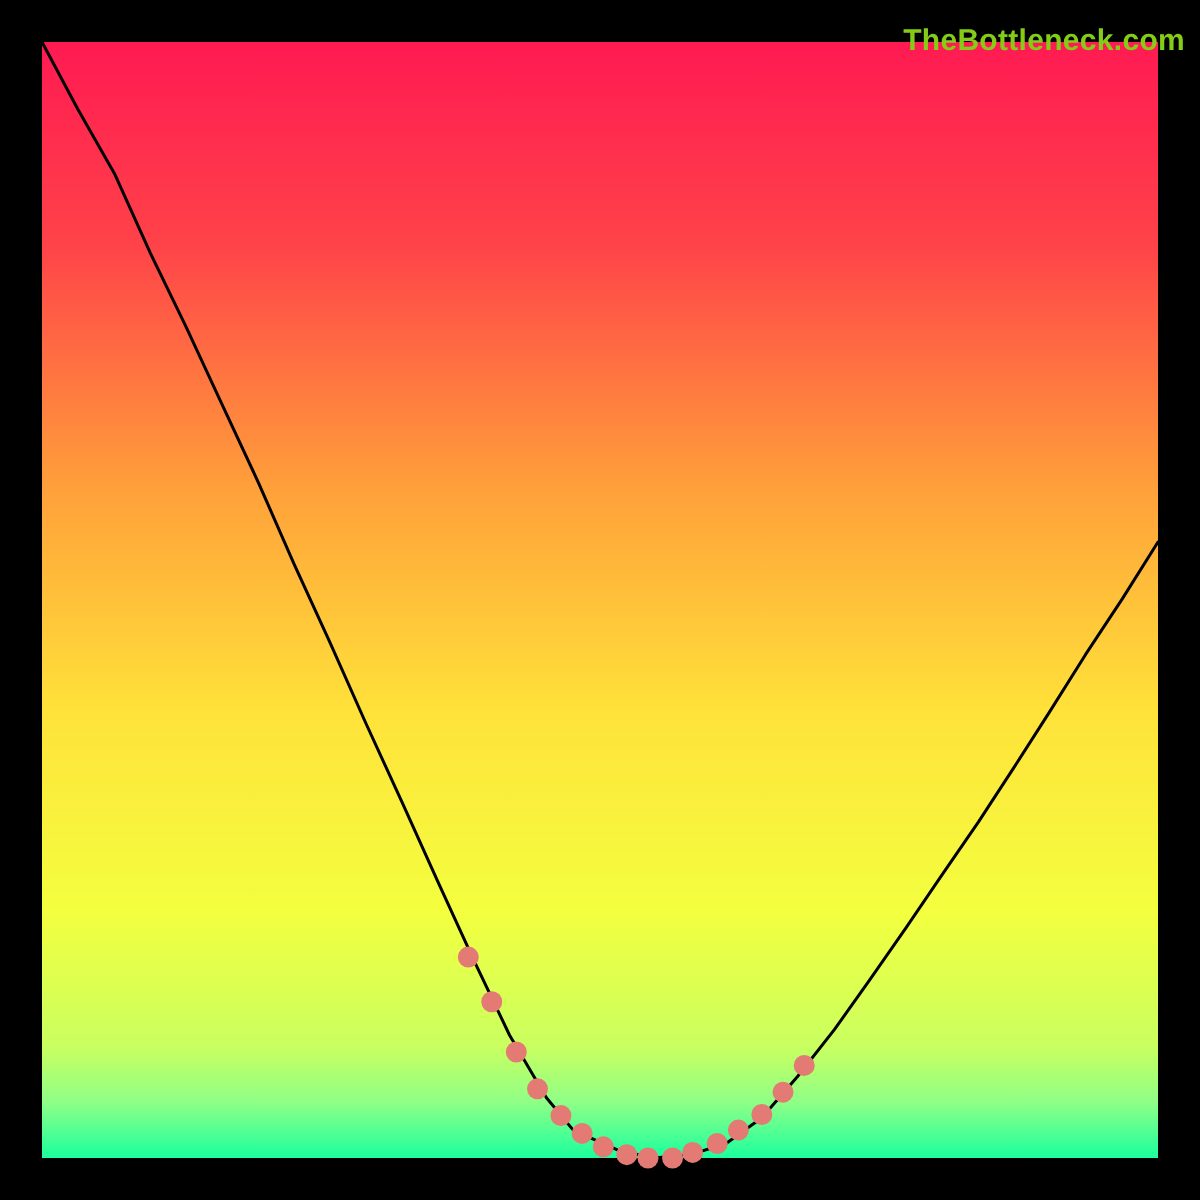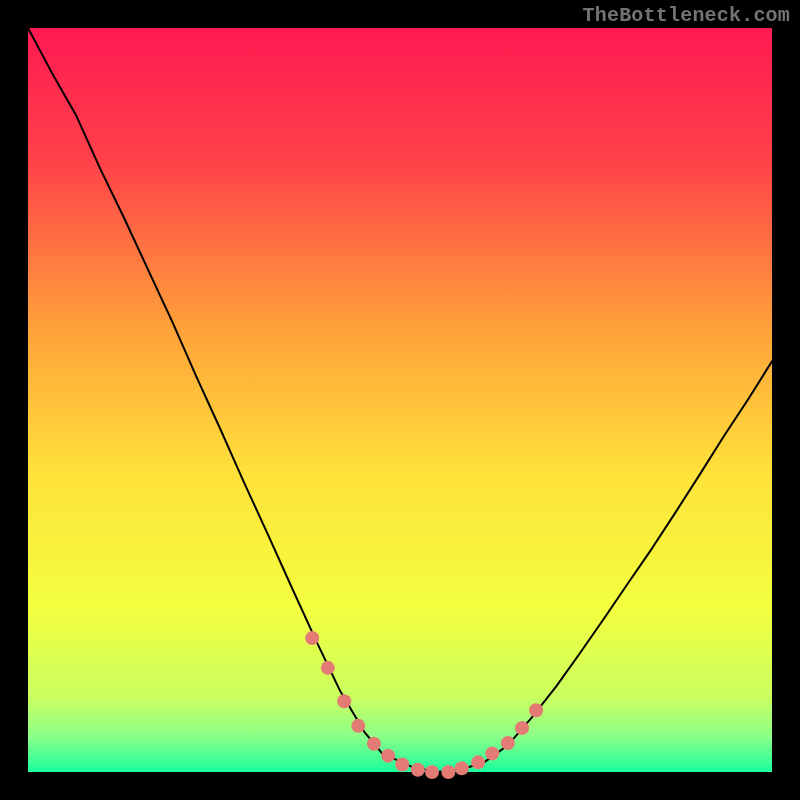--- a/index.html
+++ b/index.html
@@ -4,26 +4,26 @@
 <style>
   * { margin: 0; padding: 0; box-sizing: border-box; }
   html, body { width: 800px; height: 800px; overflow: hidden; background: #000; }
   .chart {
     position: absolute;
     top: 0; left: 0;
     width: 800px; height: 800px;
   }
   .watermark {
     position: absolute;
-    top: 4px;
+    top: 16px;
     right: 10px;
-    font-family: Liberation Mono, monospace;
+    font-family: Liberation Sans, sans-serif;
     font-size: 20px;
     font-weight: 600;
-    color: #737373;
+    color: #84cc16;
     letter-spacing: 0.2px;
   }
 </style>
 </head>
 <body>
 
 <svg class="chart" viewBox="0 0 800 800" preserveAspectRatio="none">
   <defs>
     <linearGradient id="bg-grad" x1="0" y1="0" x2="0" y2="1">
         <stop offset="0%" stop-color="#ff1a52"></stop>

